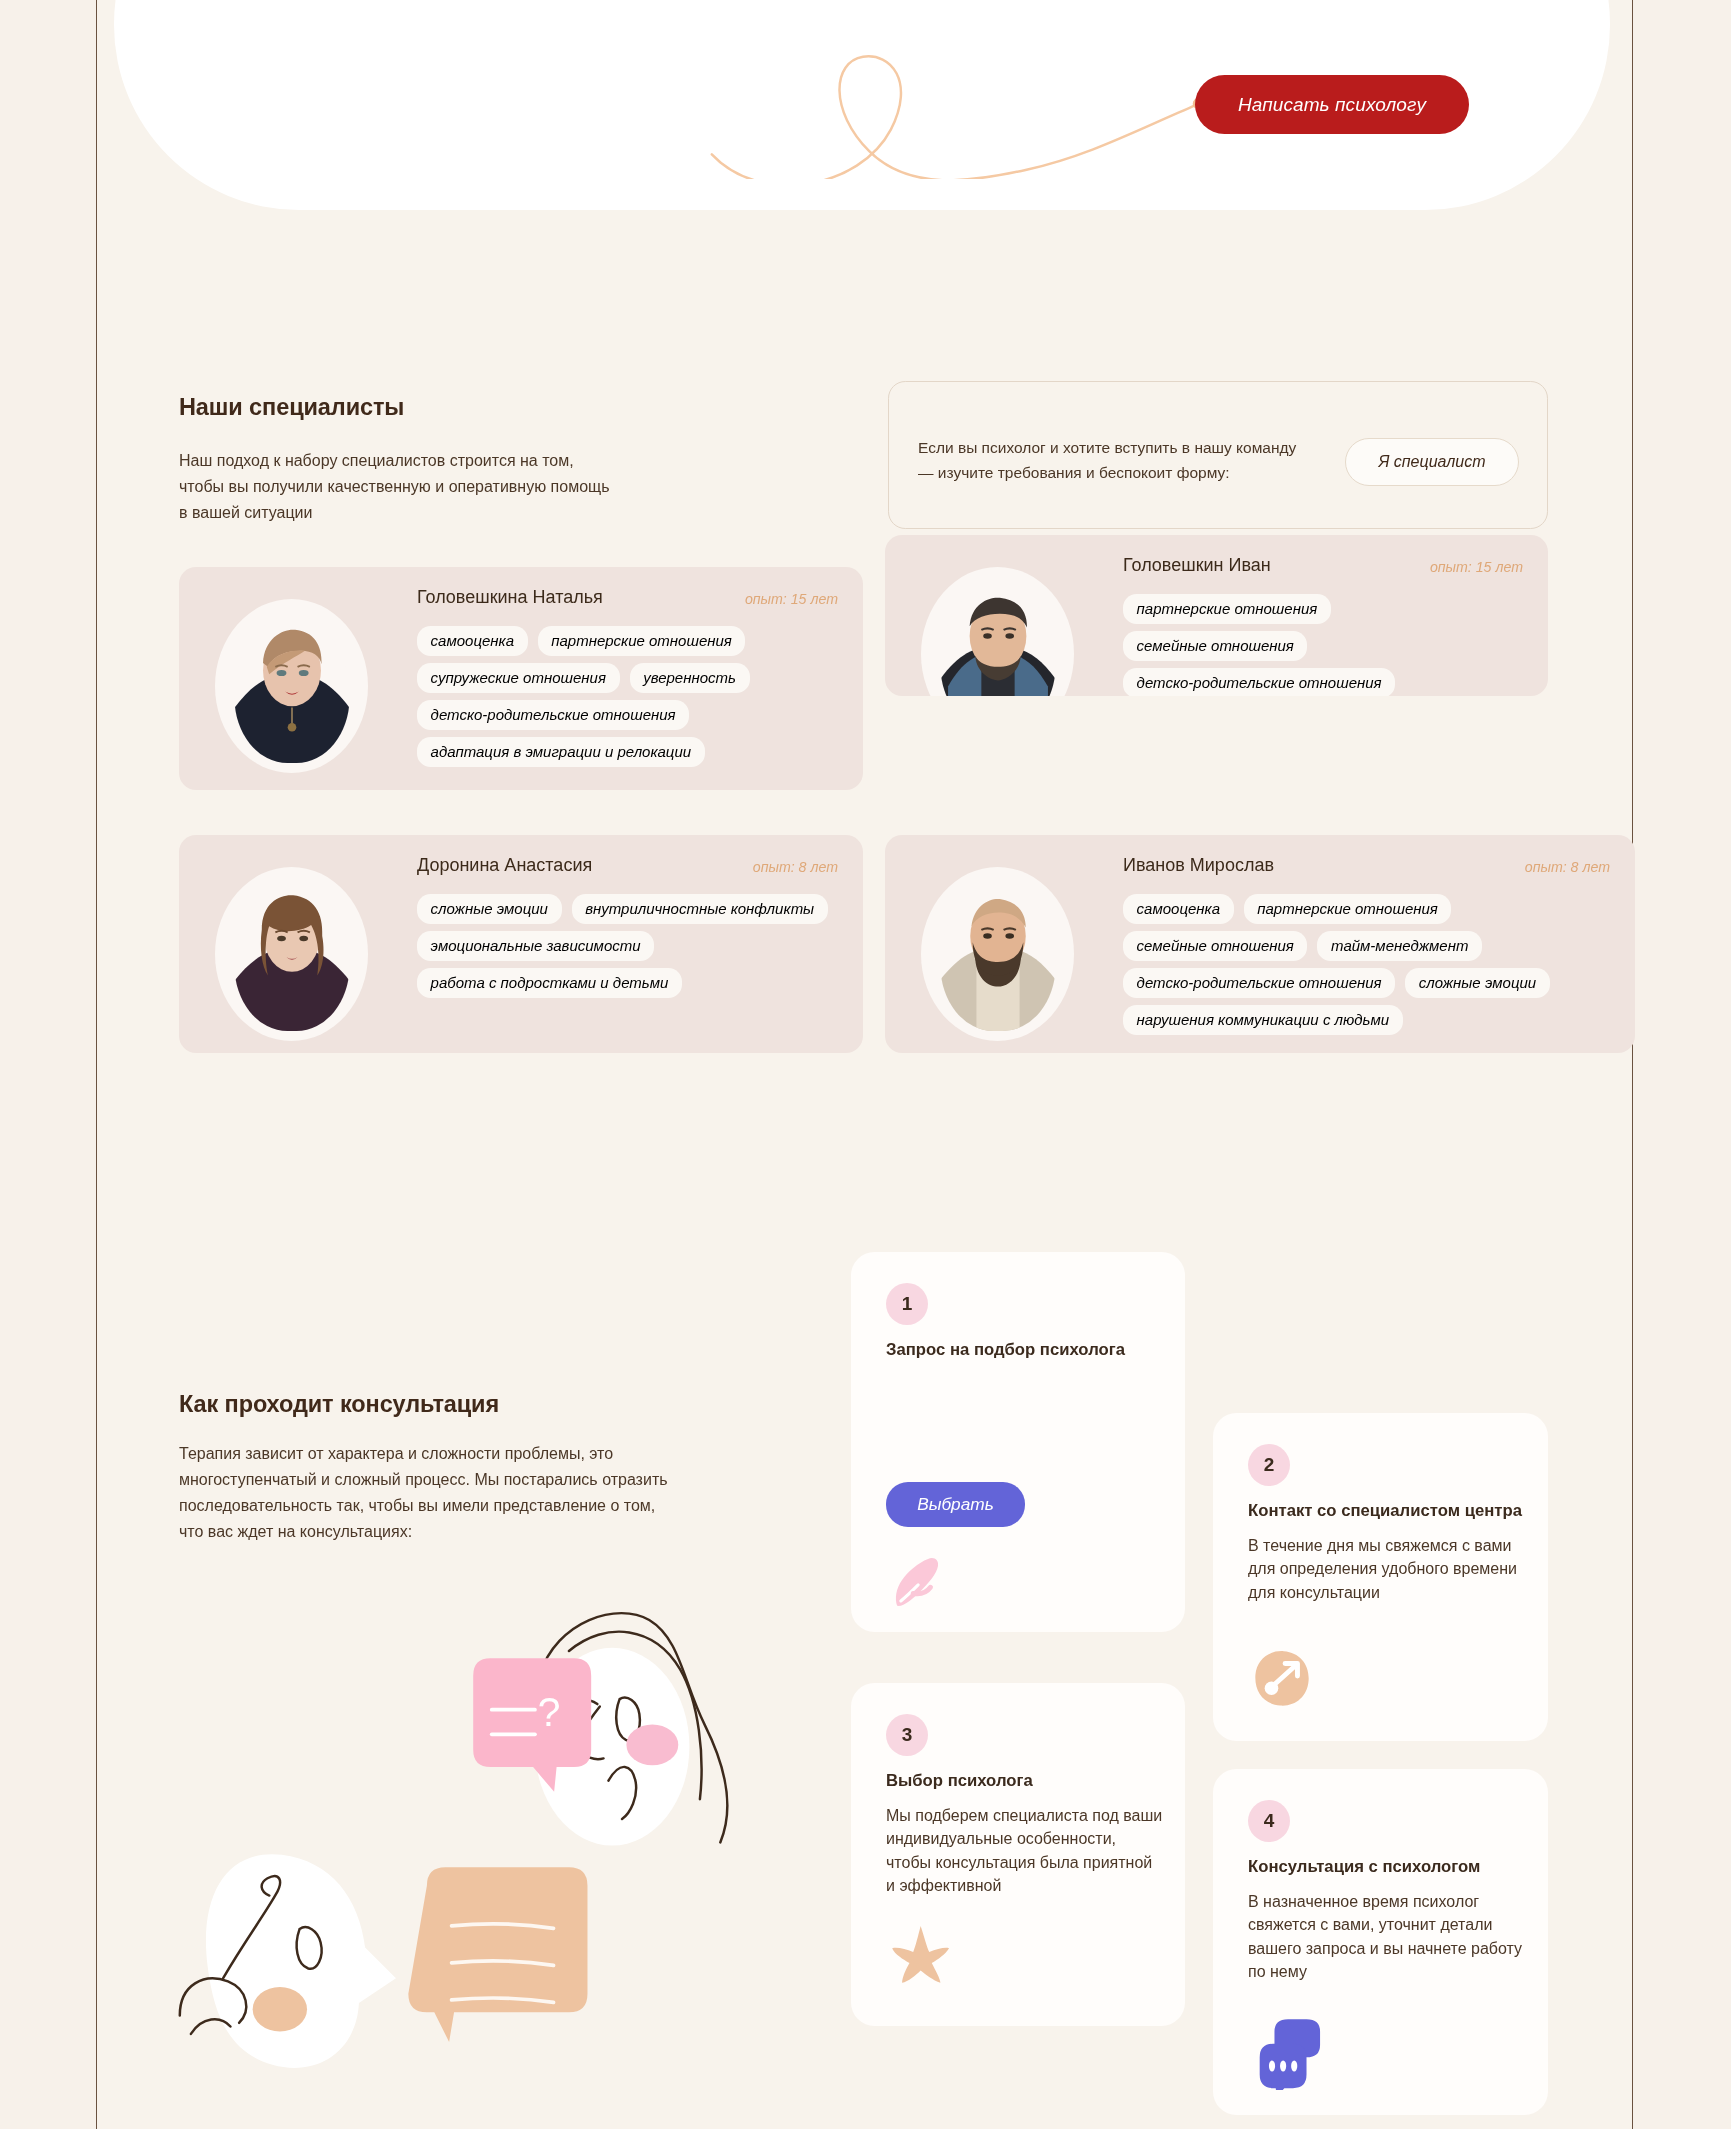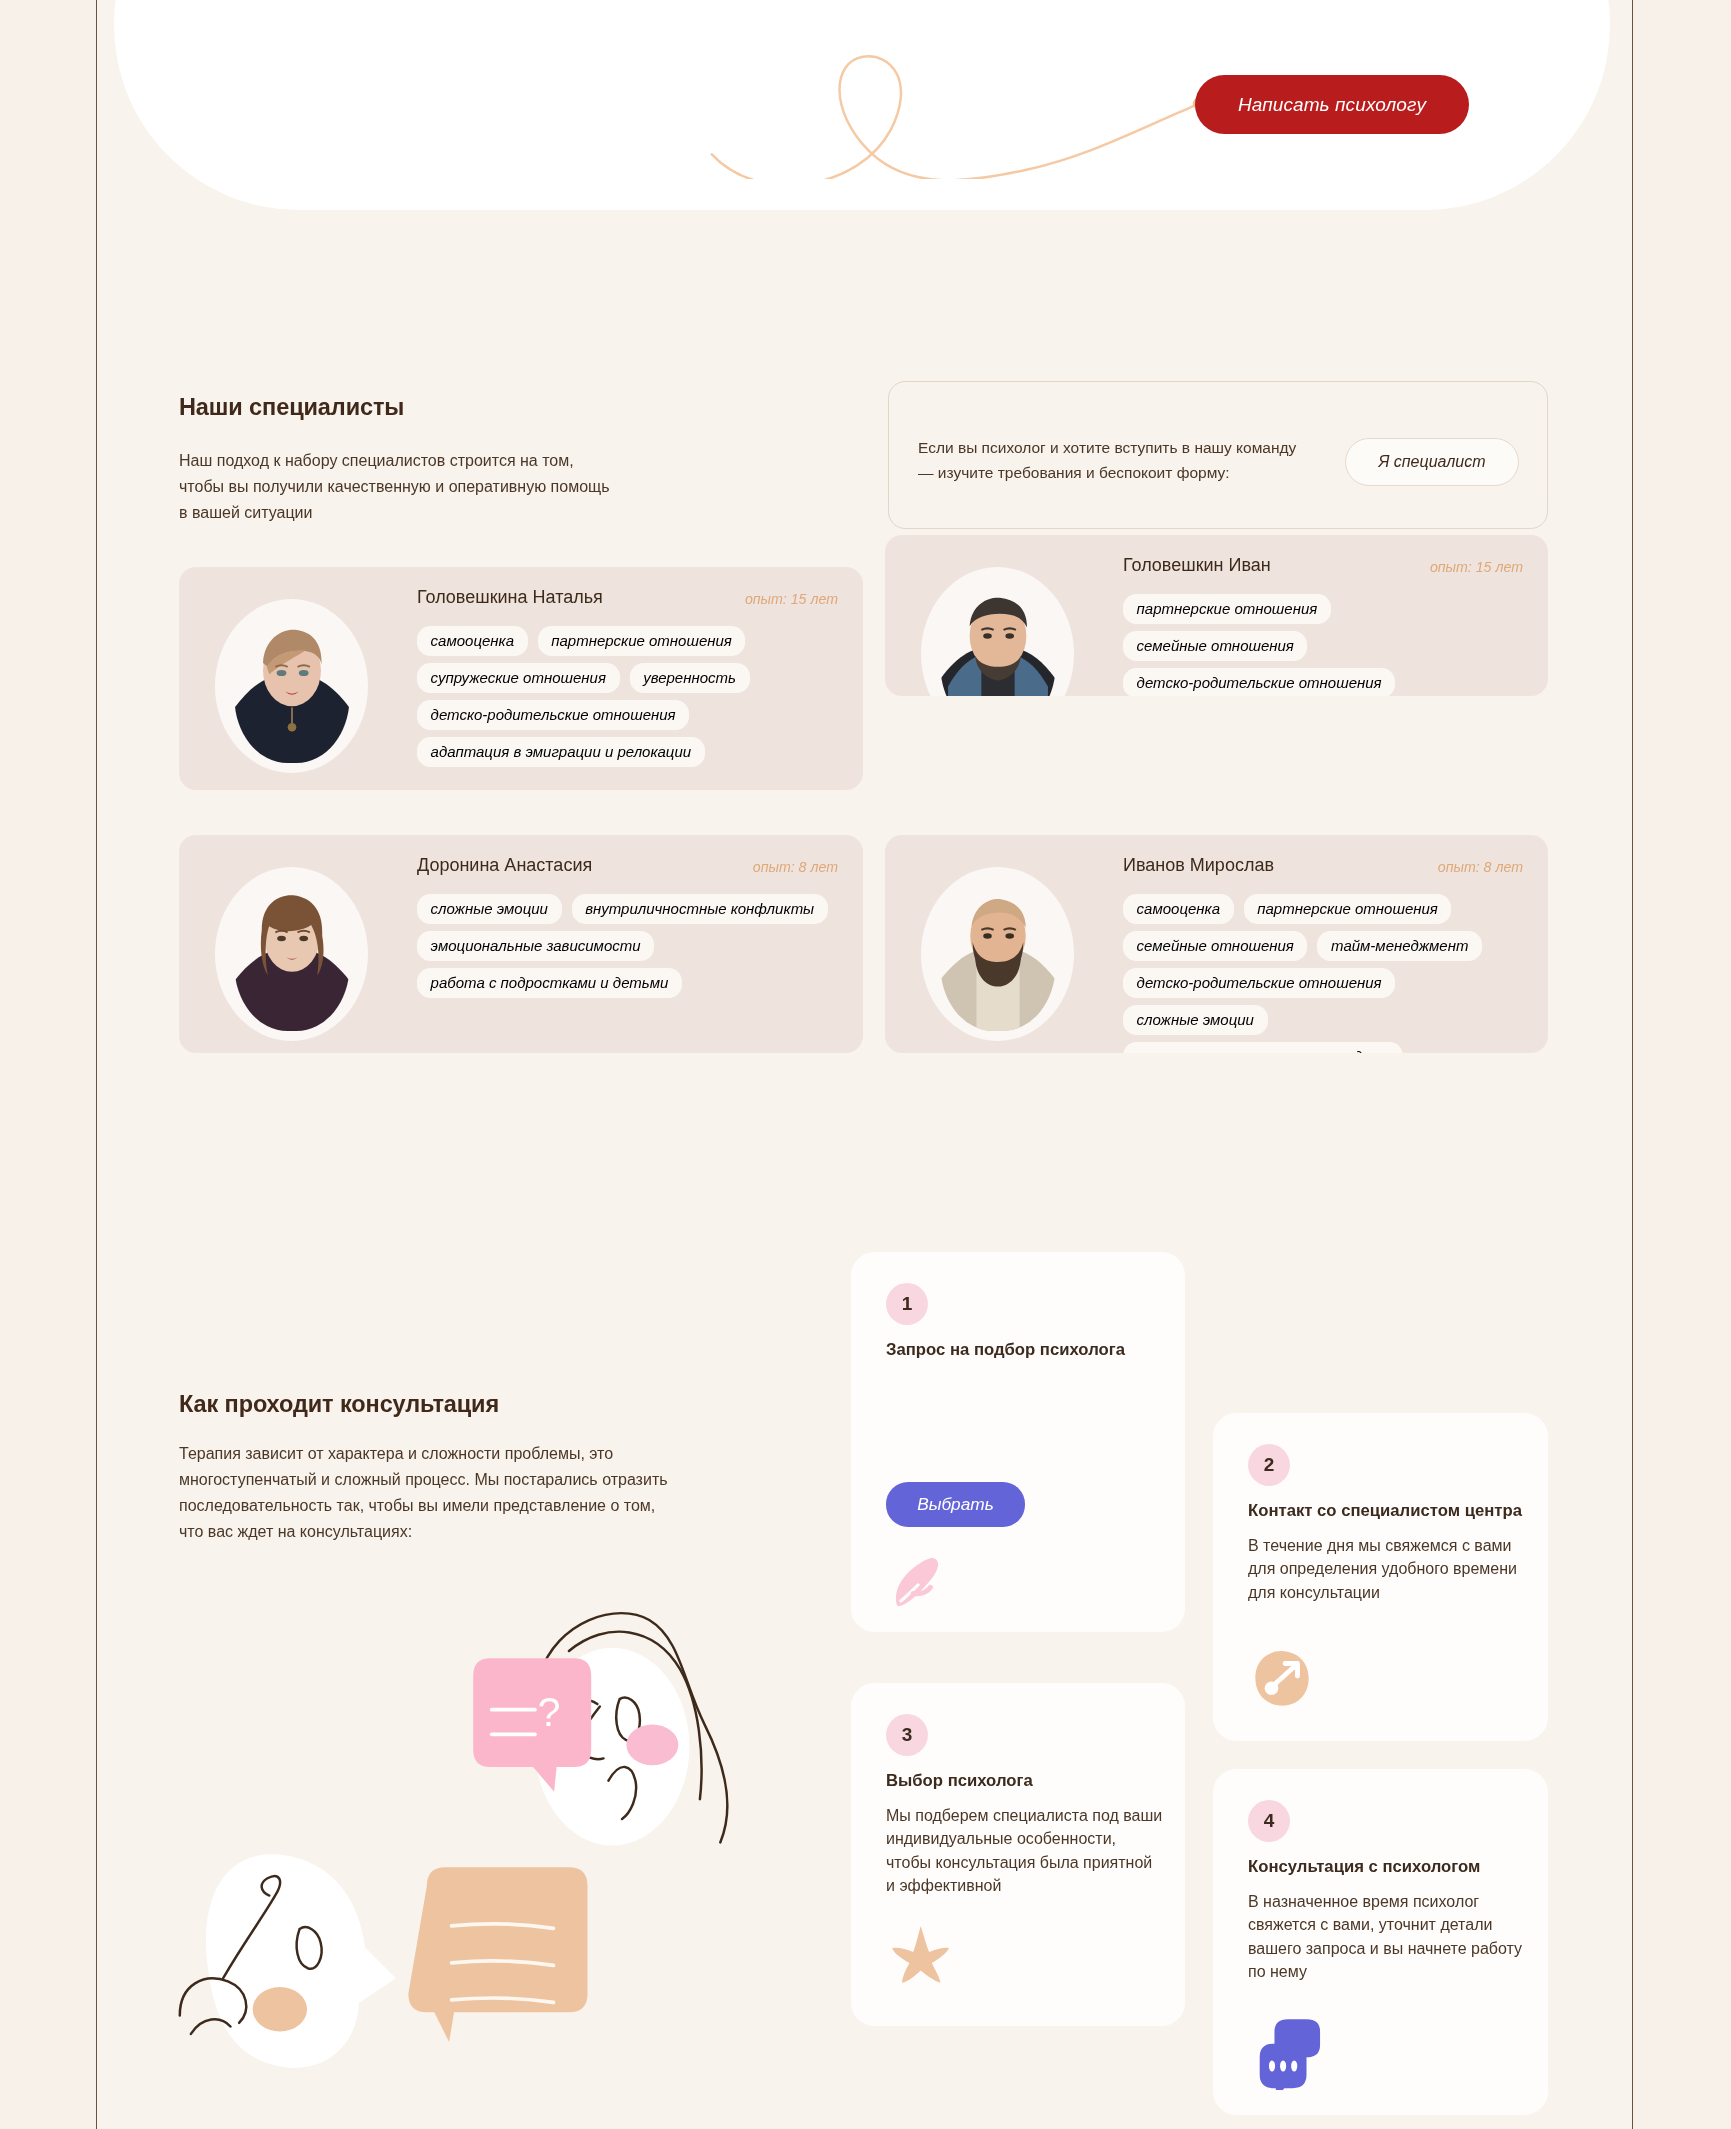--- a/index.html
+++ b/index.html
@@ -374,21 +374,21 @@
     <div class="spec-name">Доронина Анастасия</div>
     <div class="spec-exp">опыт: 8 лет</div>
     <div class="tag-wrap">
       <span class="tag">сложные эмоции</span>
       <span class="tag">внутриличностные конфликты</span>
       <span class="tag">эмоциональные зависимости</span>
       <span class="tag">работа с подростками и детьми</span>
     </div>
   </div>
 
-  <div class="spec-card" style="left:885px; top:835px; width:663px; height:218px;">
+  <div class="spec-card" style="left:885px; top:835px; width:750px; height:218px;">
     <div class="avatar">
       <div class="photo">
         <svg viewBox="0 0 186 240" width="115" height="148">
           <rect width="186" height="240" fill="#fbf7f4"></rect>
           <path d="M0 156 C30 118 56 104 93 104 C130 104 156 118 186 156 L186 240 L0 240 Z" fill="#cfc4b2"></path>
           <path d="M58 108 L93 136 L128 108 L128 240 L58 240 Z" fill="#e6dccb"></path>
           <ellipse cx="93" cy="86" rx="45" ry="55" fill="#e2b492"></ellipse>
           <path d="M50 70 C54 36 80 24 96 26 C124 30 138 48 138 72 C128 54 112 48 94 48 C74 48 58 56 50 70 Z" fill="#cfa884"></path>
           <path d="M56 112 C66 146 120 146 130 112 C132 152 110 168 93 168 C76 168 54 152 56 112 Z" fill="#4a392b"></path>
           <path d="M52 96 C52 132 68 150 93 150 C118 150 134 132 134 96 C128 120 112 128 93 128 C74 128 58 120 52 96 Z" fill="#4a392b"></path>

